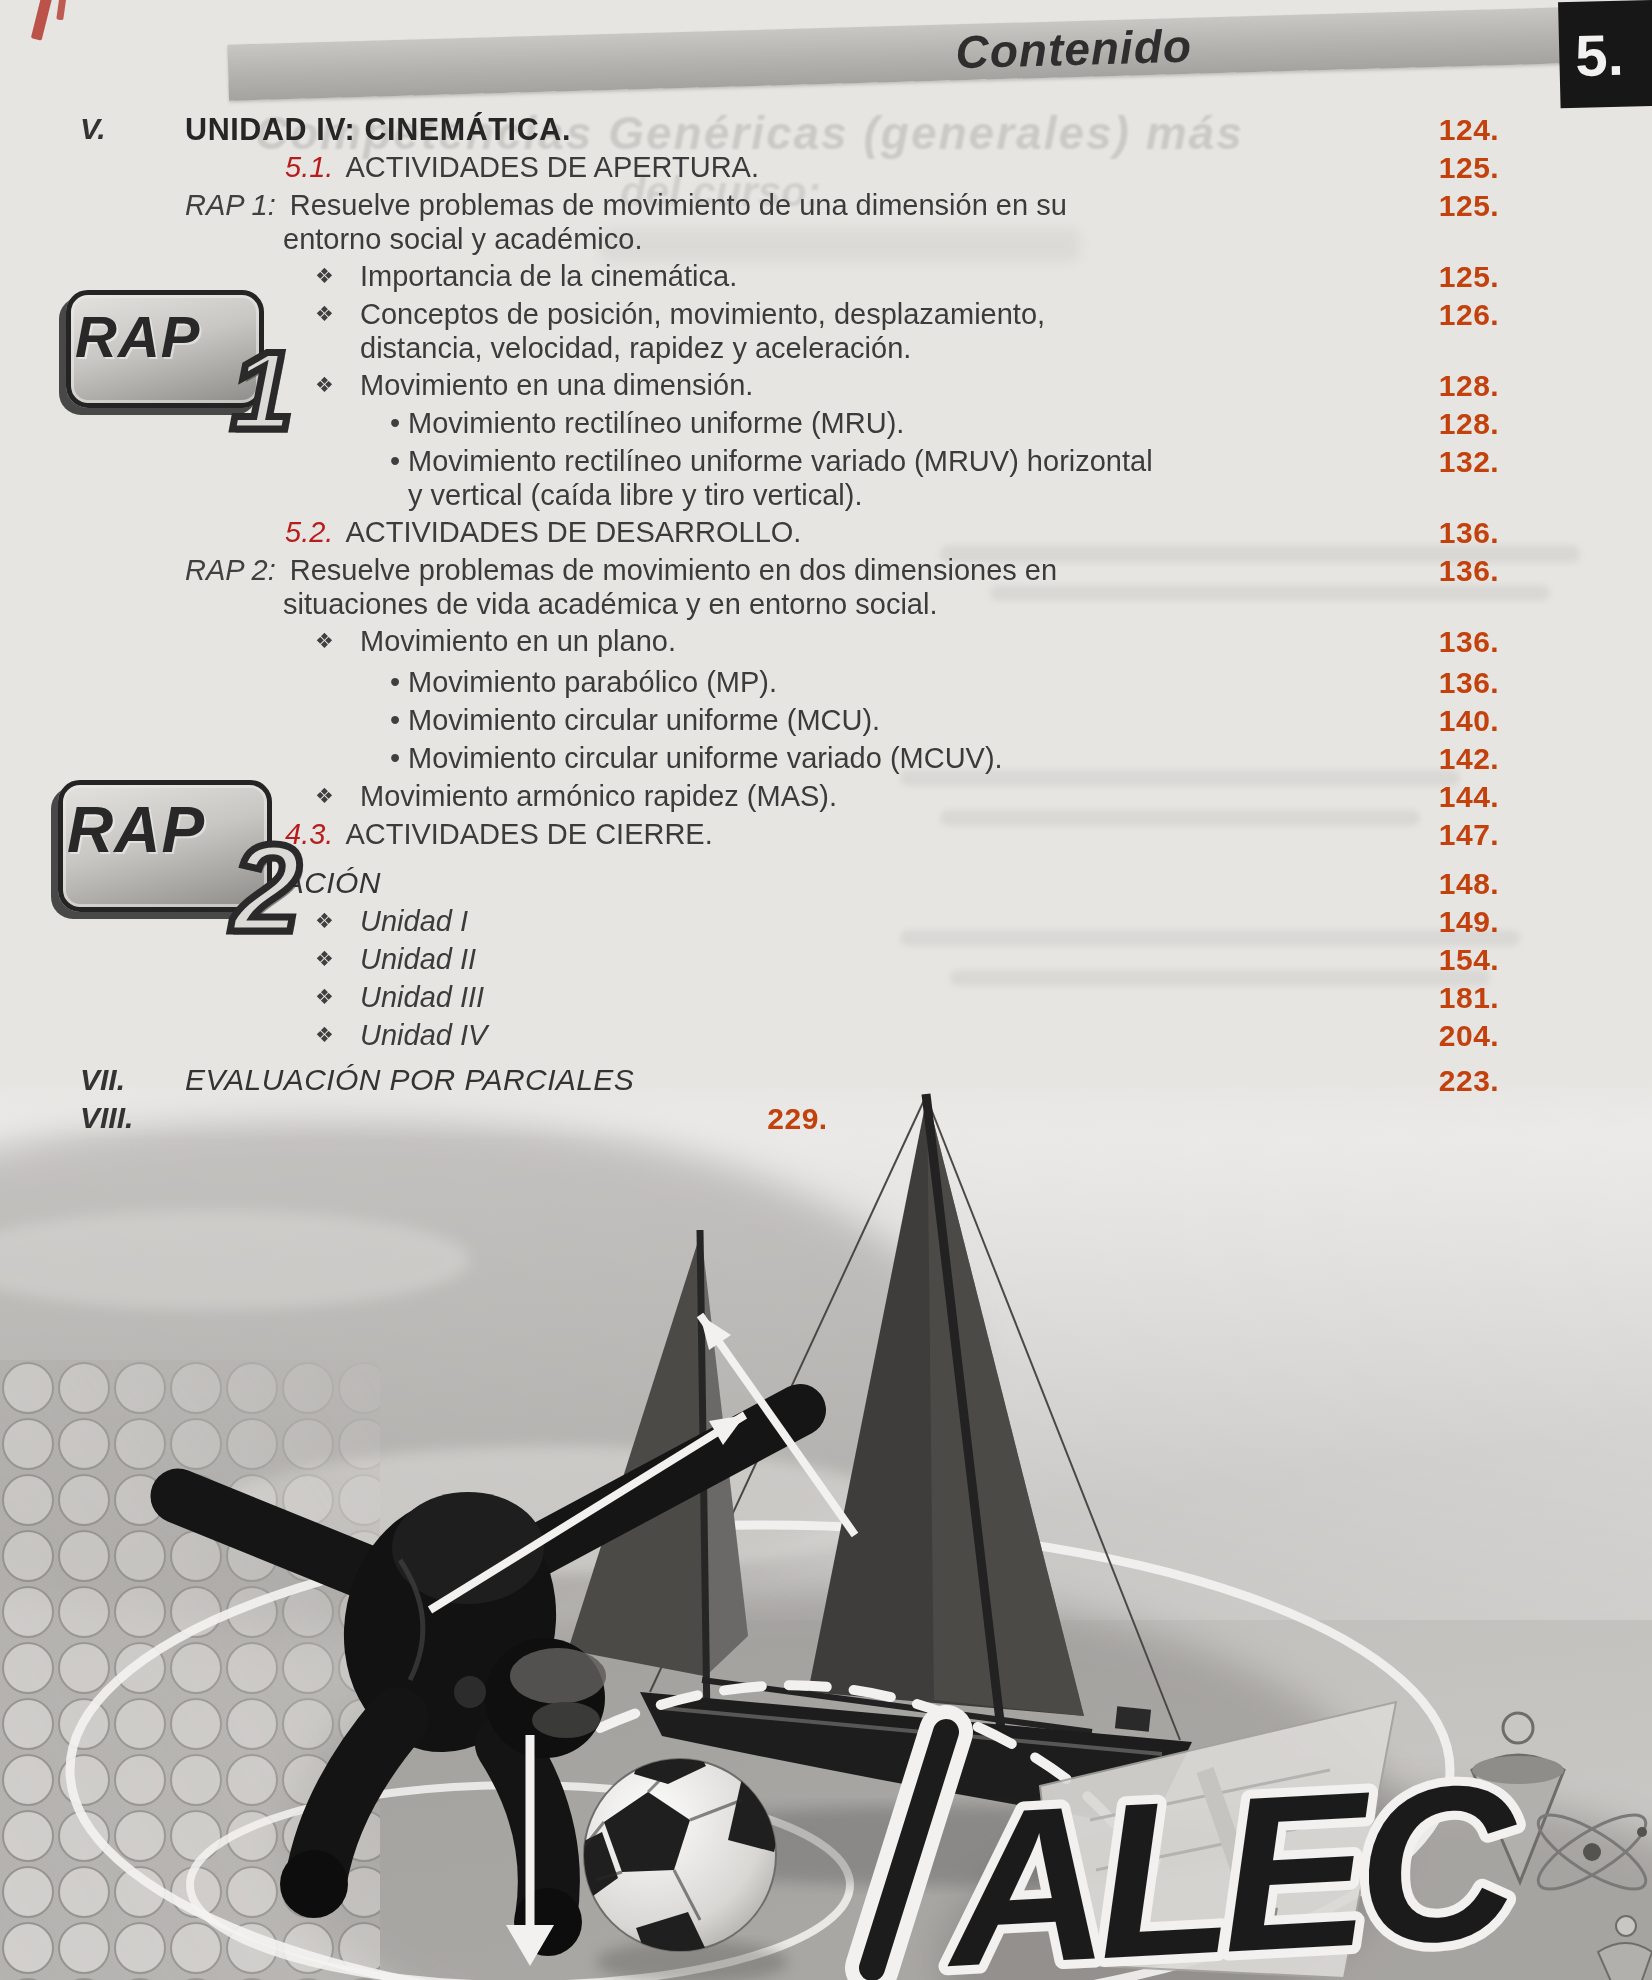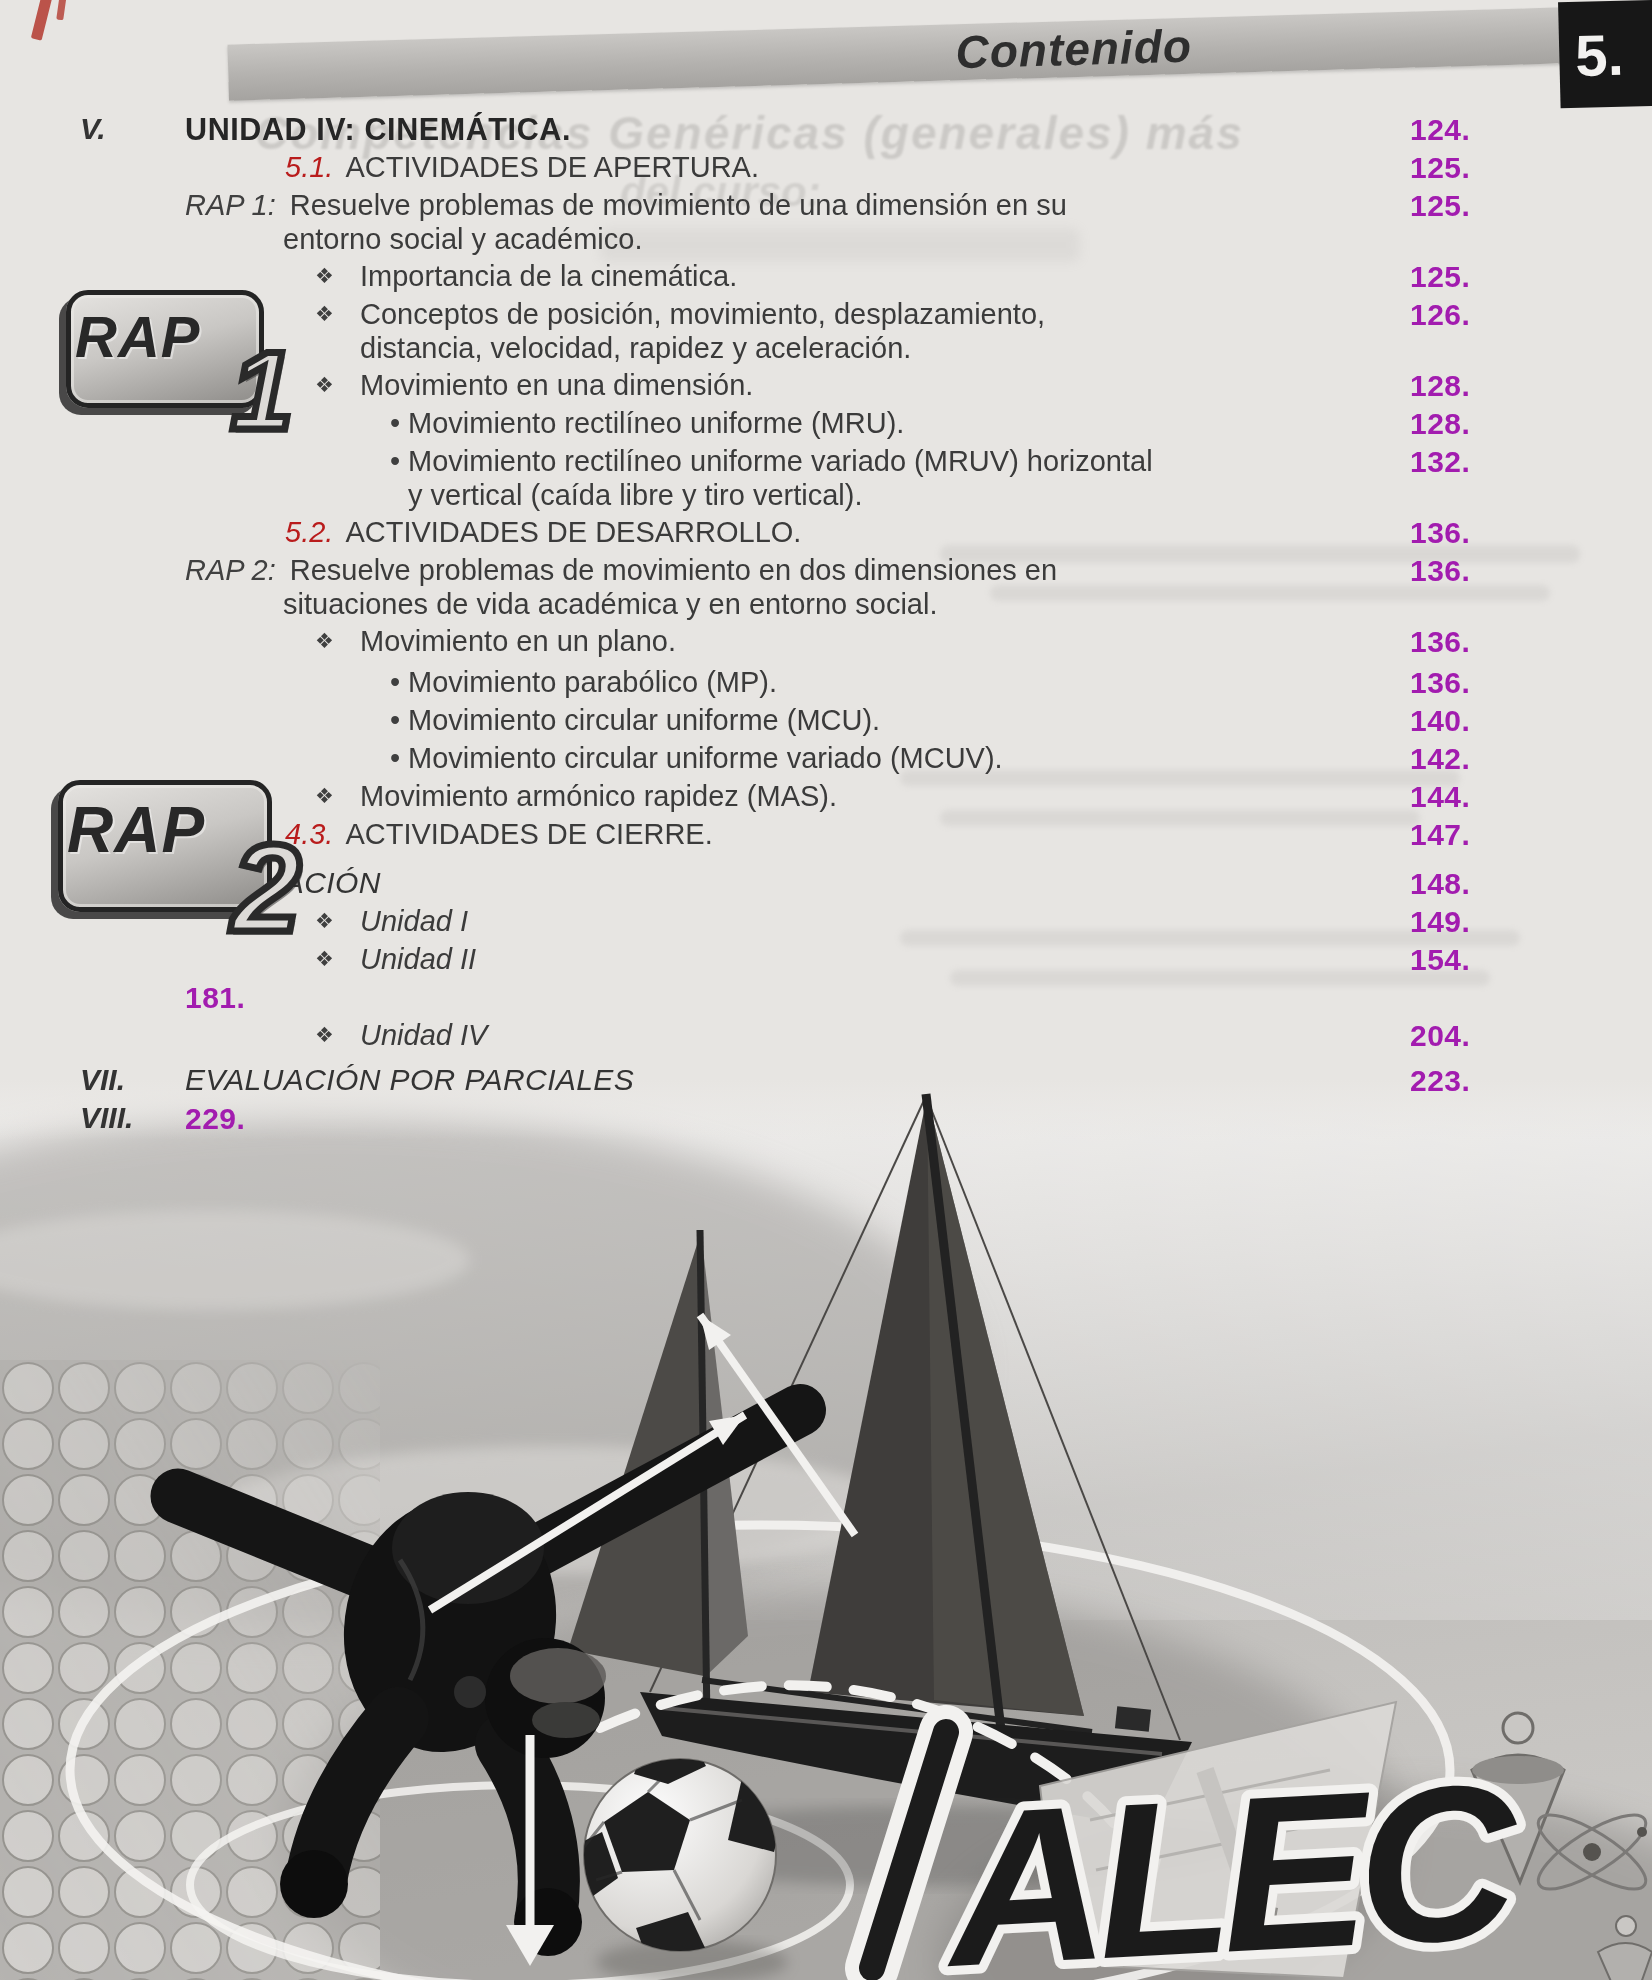--- a/index.html
+++ b/index.html
@@ -48,21 +48,21 @@
   .rap .txt{display:inline;}
   .raplabel{font-style:italic;color:#404040;margin-right:14px;}
   .diamond .content{padding-left:130px;}
   .dot .content{padding-left:205px;}
   .bullet{display:inline-block;vertical-align:top;color:#3f3f3f;}
   .diamond .bullet{width:45px;font-size:21px;}
   .dot .bullet{width:18px;font-size:29px;}
   .diamond .txt,.dot .txt{display:inline-block;vertical-align:top;}
   .roman .txt{font-style:italic;font-size:30px;color:#333333;letter-spacing:.4px;}
   .it .txt{font-style:italic;}
-  .page-num{font-weight:bold;font-size:30px;color:#a21caf;text-align:left;letter-spacing:.5px;padding-top:1px;}
+  .page-num{font-weight:bold;font-size:30px;color:#c2410c;text-align:center;letter-spacing:.5px;padding-top:1px;}
   .toc-row:nth-child(12){margin-top:6px;}
   .toc-row:nth-child(17){margin-top:14px;}
   .toc-row:nth-child(22){margin-top:10px;}
   
   .rap-badge{position:absolute;z-index:2;border:5px solid #242424;border-radius:22px;
     background:linear-gradient(165deg,#e4e2df 0%,#c9c7c4 45%,#8e8c89 100%);
     box-shadow:-7px 7px 0 rgba(45,45,45,.85), inset 0 0 0 3px rgba(235,233,230,.6);}
   .rap-badge .word{position:absolute;left:4px;top:8px;font-size:58px;font-weight:bold;font-style:italic;
     color:#282828;letter-spacing:1px;text-shadow:2px 2px 0 rgba(255,255,255,.45);}
   .rap-badge .num{position:absolute;right:-34px;bottom:-52px;font-size:112px;font-weight:bold;font-style:italic;
@@ -195,20 +195,21 @@
       <div class="content"><span class="bullet">❖</span><span class="txt">Unidad I</span></div>
       <span class="page-num">149.</span>
     </div>
     <div class="toc-row diamond it">
       <span class="gutter"></span>
       <div class="content"><span class="bullet">❖</span><span class="txt">Unidad II</span></div>
       <span class="page-num">154.</span>
     </div>
     <div class="toc-row diamond it">
       <span class="gutter"></span>
+      <div class="content"><span class="bullet">❖</span><span class="txt">Unidad III</span></div>
       <span class="page-num">181.</span>
     </div>
     <div class="toc-row diamond it">
       <span class="gutter"></span>
       <div class="content"><span class="bullet">❖</span><span class="txt">Unidad IV</span></div>
       <span class="page-num">204.</span>
     </div>
     <div class="toc-row roman">
       <span class="gutter">VII.</span>
       <div class="content"><span class="txt">EVALUACIÓN POR PARCIALES</span></div>

